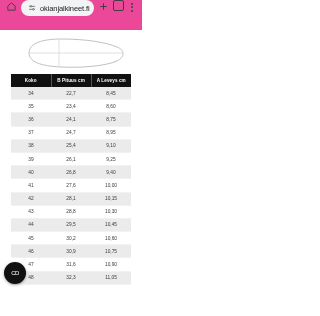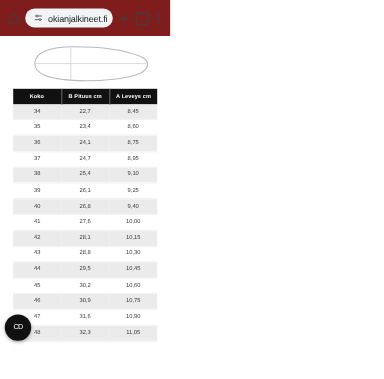--- a/index.html
+++ b/index.html
@@ -11,23 +11,23 @@
     width: 142px;
     height: 316px;
     overflow: hidden;
     font-family: "Liberation Sans", sans-serif;
     position: relative;
   }
 
   
   #browser-bar {
     height: 30px;
-    background: #7f1d1d;
-    display: flex;
-    align-items: center;
+    background: #ec4899;
+    display: flex;
+    align-items: flex-start;
     padding: 0 5px;
     box-sizing: border-box;
     gap: 3px;
   }
   .chrome-icon {
     width: 13px;
     height: 13px;
     flex: 0 0 auto;
     display: flex;
     align-items: center;

